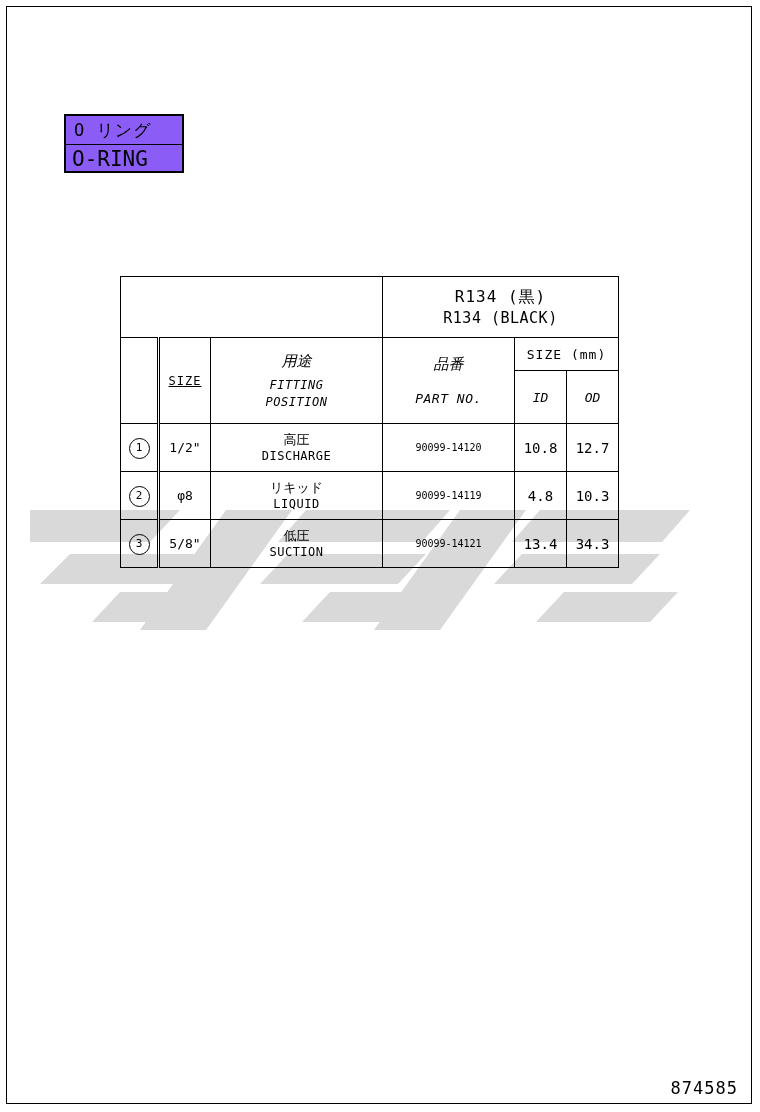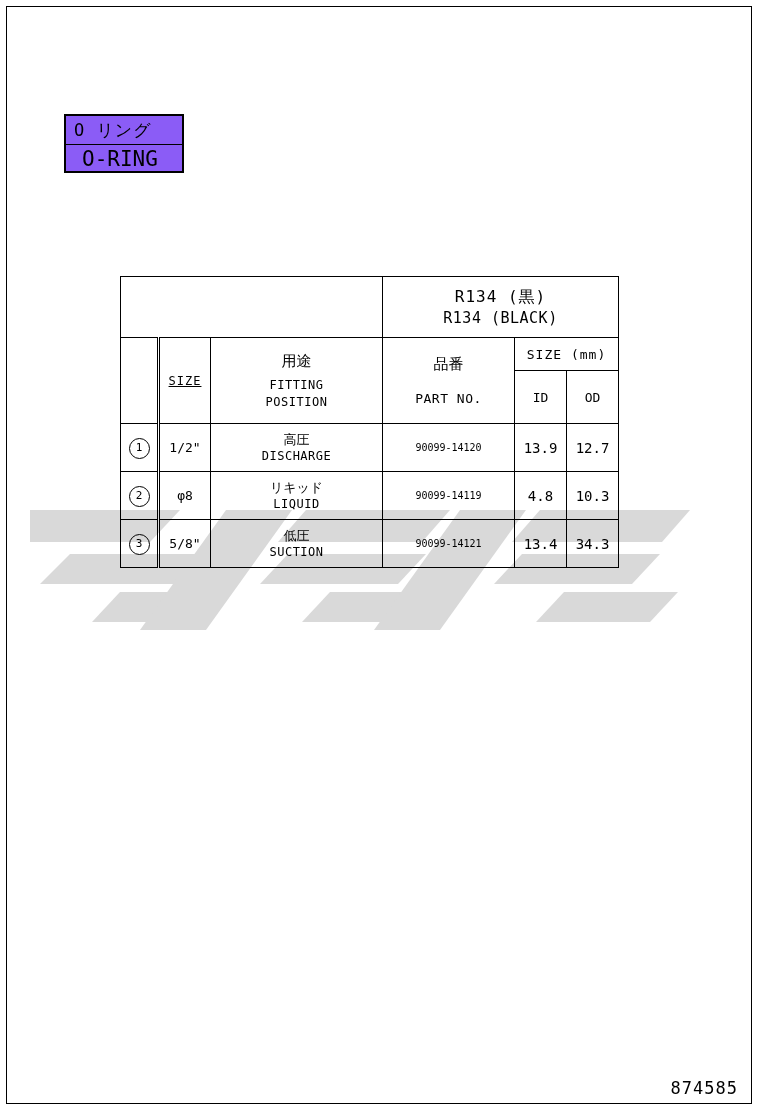--- a/index.html
+++ b/index.html
@@ -53,21 +53,20 @@
     width: 100%;
     border-top: 1px solid #000;
   }
   #title-box .en {
     position: absolute;
     left: 6px;
     top: 31px;
     font-size: 21px;
     letter-spacing: 0px;
     white-space: nowrap;
-    margin-left: 10px;
   }
 
   
   #watermark {
     position: absolute;
     left: 30px;
     top: 480px;
     width: 660px;
     height: 160px;
     pointer-events: none;
@@ -94,21 +93,21 @@
   }
   .col-no   { width: 38px; }
   .col-size { width: 52px; }
   .col-pos  { width: 172px; }
   .col-part { width: 132px; }
   .col-id   { width: 52px; }
   .col-od   { width: 52px; }
 
   .hdr-r134 { height: 60px; font-size: 16px; line-height: 1.45; letter-spacing: 1px; }
   .hdr-mid  { height: 32px; font-size: 13px; letter-spacing: 1px; }
-  .hdr-sub  { height: 52px; font-size: 13px; }
+  .hdr-sub  { height: 52px; font-size: 13px; font-style: italic; }
   .row-body { height: 48px; }
 
   .two-line { display: block; line-height: 1.35; }
   .jp-line  { font-size: 13px; }
   .en-line  { font-size: 12px; letter-spacing: 0.5px; }
   .partno   { font-size: 10px; font-weight: bold; letter-spacing: 0px; }
   .numval   { font-size: 14px; }
   .sizeval  { font-size: 13px; }
   .sz-label { font-size: 12px; letter-spacing: 1px; text-decoration: underline; }
 
@@ -202,21 +201,21 @@
     </tr>
 
     <tr class="row-body">
       <td><span class="circle-num">1</span></td>
       <td class="sizeval dbl-left">1/2"</td>
       <td>
         <span class="two-line jp-line">高圧</span>
         <span class="two-line en-line">DISCHARGE</span>
       </td>
       <td class="partno">90099-14120</td>
-      <td class="numval">13.9</td>
+      <td class="numval">10.8</td>
       <td class="numval">12.7</td>
     </tr>
 
     <tr class="row-body">
       <td><span class="circle-num">2</span></td>
       <td class="sizeval dbl-left">φ8</td>
       <td>
         <span class="two-line jp-line">リキッド</span>
         <span class="two-line en-line">LIQUID</span>
       </td>

